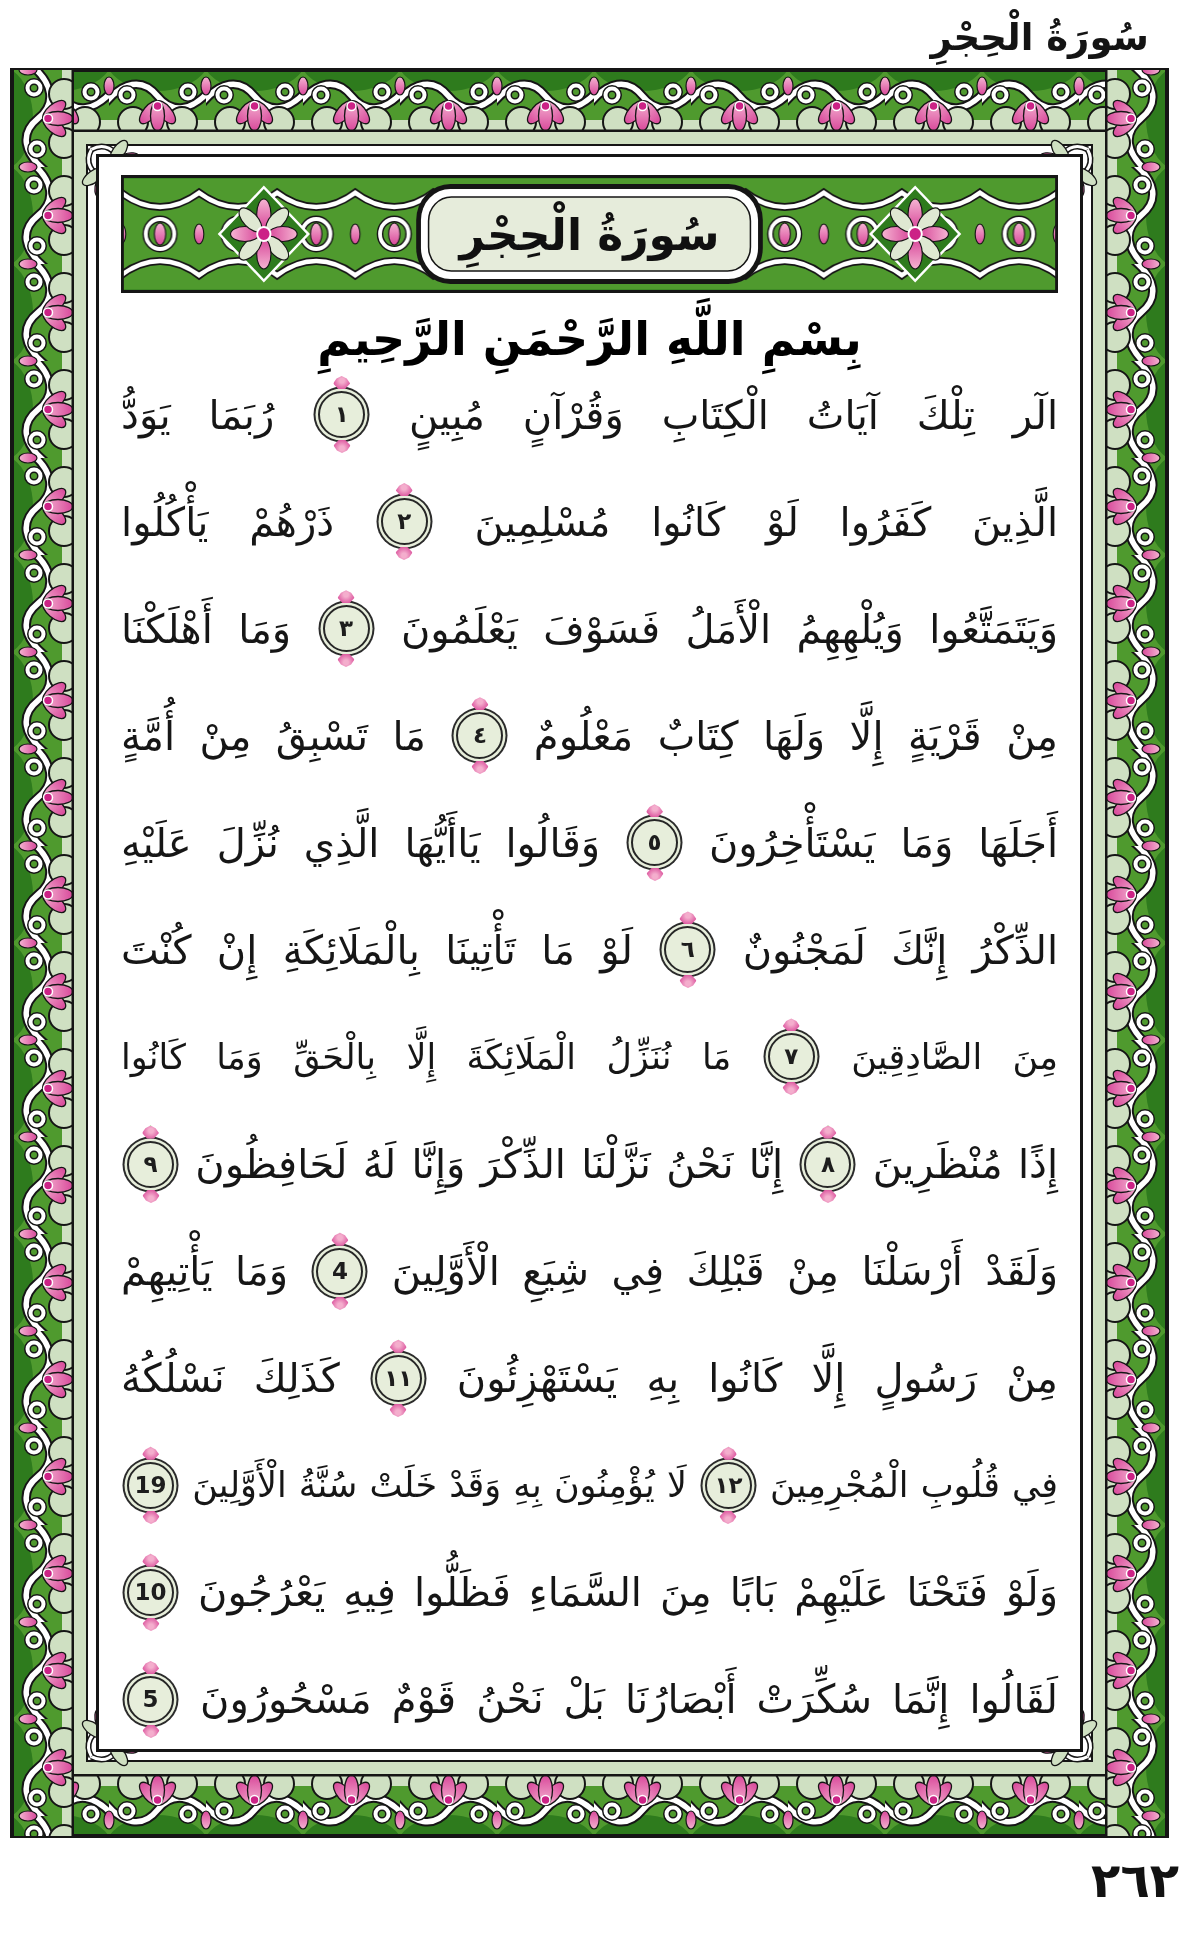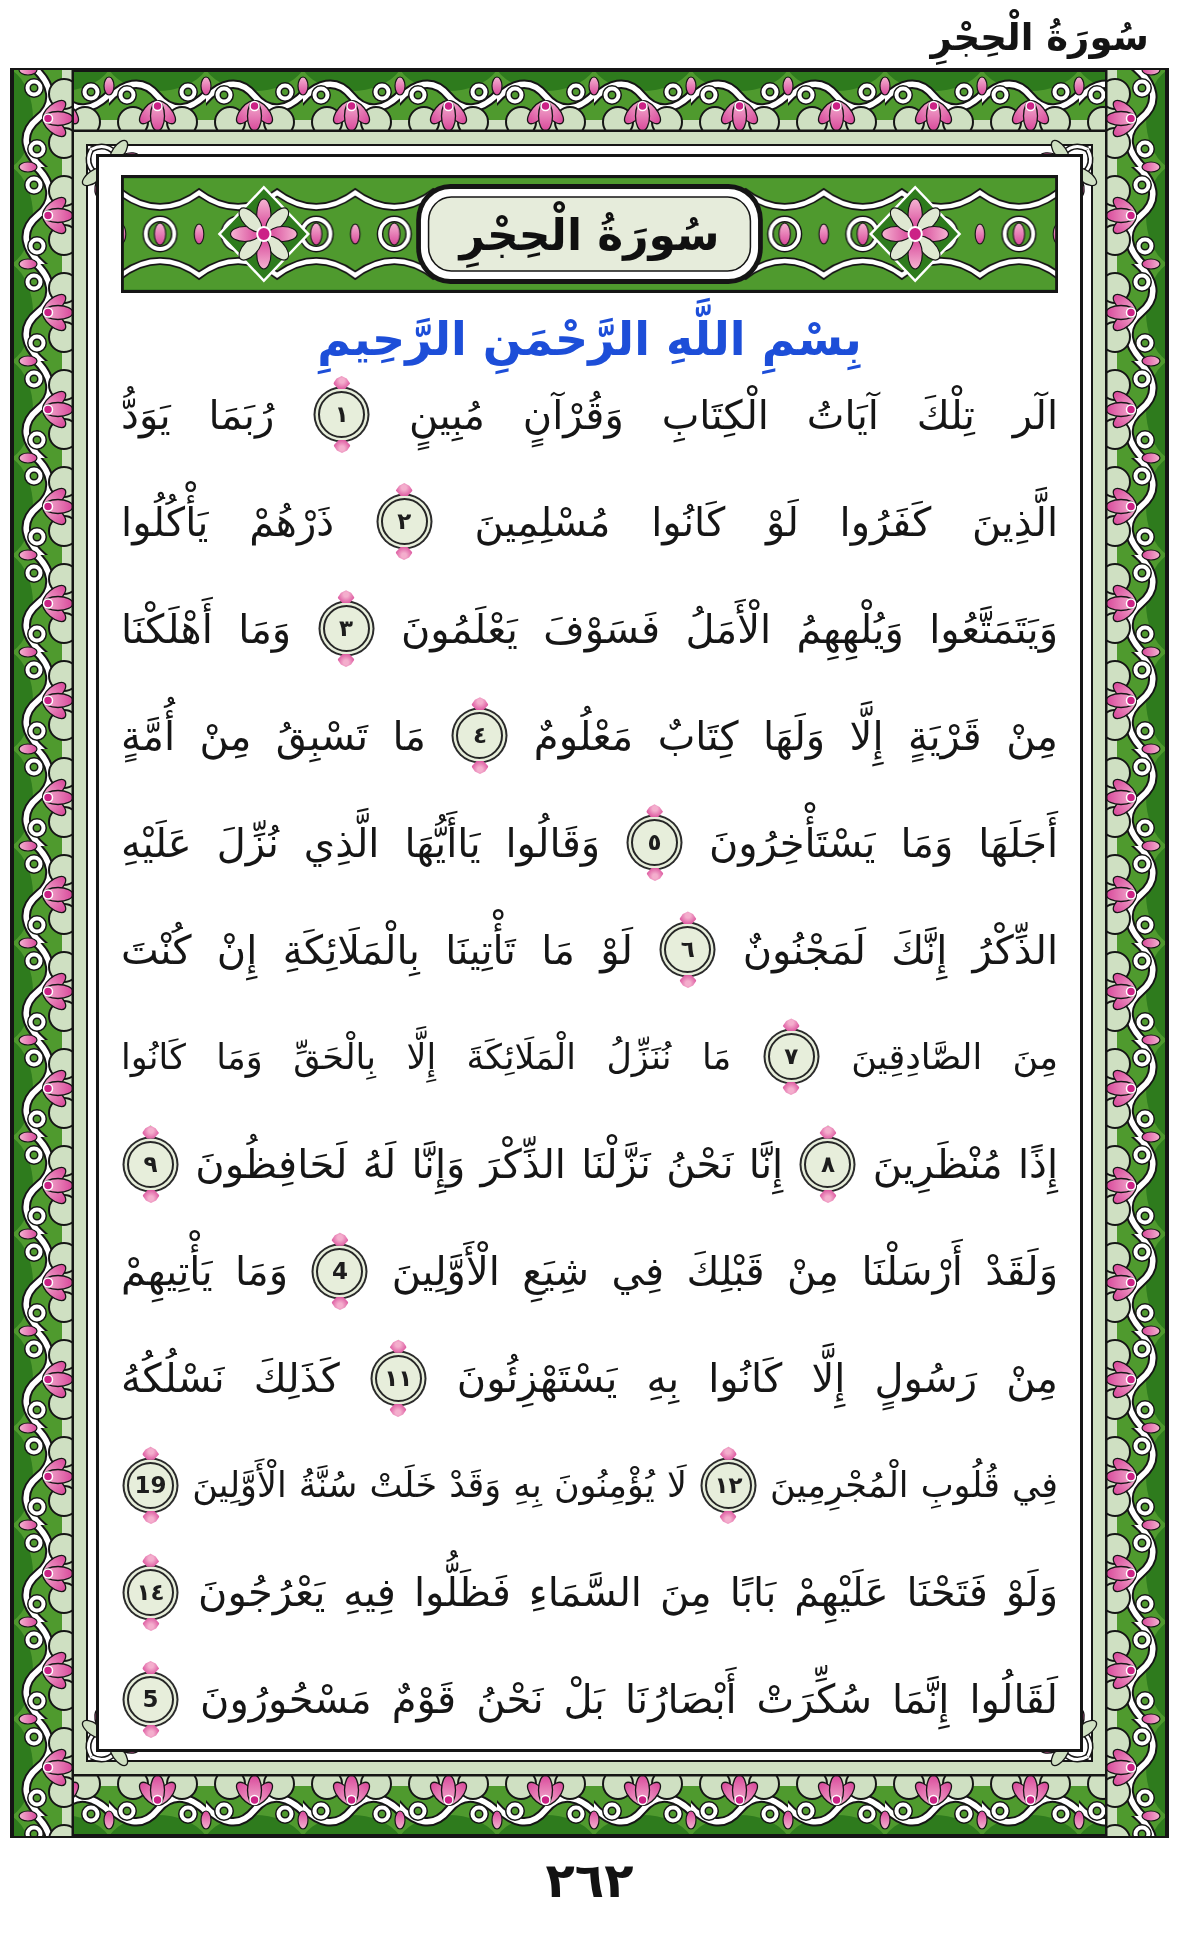--- a/index.html
+++ b/index.html
@@ -47,21 +47,21 @@
   
   .banner { position: relative; height: 118px; margin: 12px 6px 0; flex: none; }
   .banner-svg { position: absolute; inset: 0; width: 100%; height: 100%; }
   .banner-title {
     position: absolute; inset: 0; display: flex; align-items: center; justify-content: center;
     font-size: 44px; font-weight: bold; color: #101010; letter-spacing: 1px;
   }
   
   .bismillah {
     flex: none; height: 92px; display: flex; align-items: center; justify-content: center;
-    font-size: 46px; font-weight: bold; color: #1d4ed8;
+    font-size: 46px; font-weight: bold; color: #000000;
   }
   
   .lines {
     flex: 1; display: flex; flex-direction: column; justify-content: space-between;
     padding: 6px 6px 18px; direction: rtl;
   }
   .line {
     display: flex; direction: rtl; justify-content: space-between; align-items: center;
     font-size: 40px; font-weight: 500; white-space: nowrap; color: #161616;
   }
@@ -78,21 +78,21 @@
     content: ""; position: absolute; left: 50%; width: 17px; height: 13px;
     transform: translateX(-50%);
     background: radial-gradient(circle at 50% 35%, #f4aecd 20%, #da4f9b 80%);
     clip-path: polygon(50% 0%, 80% 20%, 100% 58%, 70% 100%, 30% 100%, 0% 58%, 20% 20%);
   }
   .ayah::before { top: -17px; box-shadow: 0 -4px 0 -3px #67a33c; }
   .ayah::after  { bottom: -17px; transform: translateX(-50%) rotate(180deg); }
   .ayah-num { font-size: 23px; font-weight: bold; color: #1d1d1d; line-height: 1; }
   
   .page-number {
-    position: absolute; top: 1852px; left: 0; right: 0; text-align: center;
+    position: absolute; top: 1852px; left: 0; right: 0; text-align: right;
     font-size: 48px; font-weight: bold; color: #121212;
   }
   .defs-holder { position: absolute; width: 0; height: 0; overflow: hidden; }
 </style>
 </head>
 <body>
 
 <svg class="defs-holder" aria-hidden="true">
   <defs>
     <linearGradient id="pk" x1="0" y1="0" x2="0" y2="1">
@@ -412,21 +412,21 @@
               <span class="word">وَلَوْ</span>
               <span class="word">فَتَحْنَا</span>
               <span class="word">عَلَيْهِمْ</span>
               <span class="word">بَابًا</span>
               <span class="word">مِنَ</span>
               <span class="word">السَّمَاءِ</span>
               <span class="word">فَظَلُّوا</span>
               <span class="word">فِيهِ</span>
               <span class="word">يَعْرُجُونَ</span>
               <span class="ayah">
-                <span class="ayah-num">١٤</span>
+                <span class="ayah-num">10</span>
               </span>
             </div>
             <div class="line">
               <span class="word">لَقَالُوا</span>
               <span class="word">إِنَّمَا</span>
               <span class="word">سُكِّرَتْ</span>
               <span class="word">أَبْصَارُنَا</span>
               <span class="word">بَلْ</span>
               <span class="word">نَحْنُ</span>
               <span class="word">قَوْمٌ</span>

